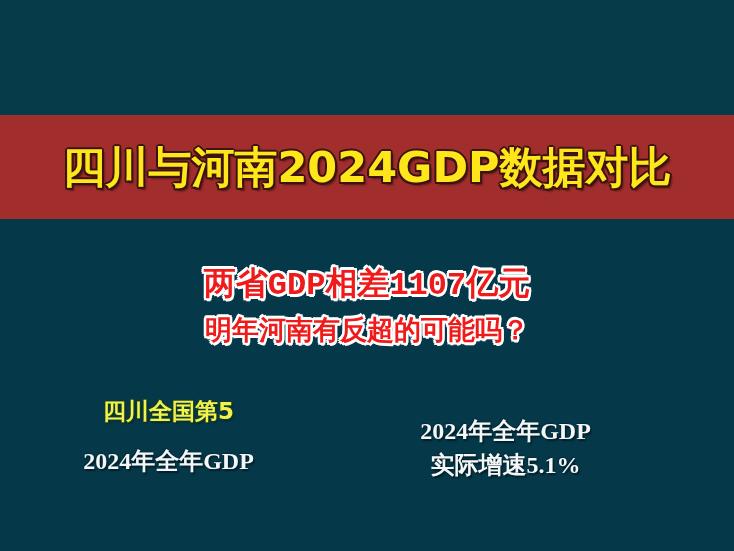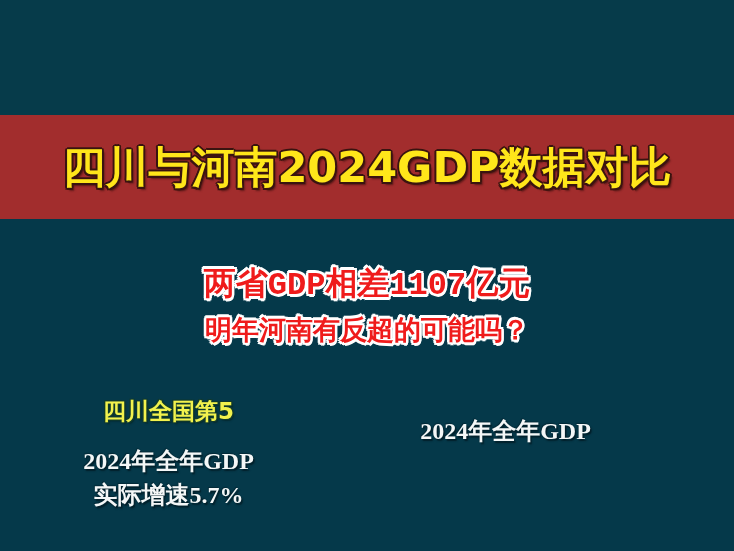--- a/index.html
+++ b/index.html
@@ -152,25 +152,25 @@
     <div class="subtitle-line l1">两省GDP相差1107亿元</div>
     <div class="subtitle-line l2">明年河南有反超的可能吗？</div>
   </div>
 
   <div class="compare">
 
     <div class="col">
       <div class="col-heading">四川全国第5</div>
       <div class="col-lines">
         <div class="col-line">2024年全年GDP</div>
-        <div class="col-line">实际增速5.7%</div>
       </div>
     </div>
 
     <div class="col">
       <div class="col-lines">
         <div class="col-line">2024年全年GDP</div>
+        <div class="col-line">实际增速5.1%</div>
       </div>
     </div>
 
   </div>
 
 </div>
 
 </body></html>

